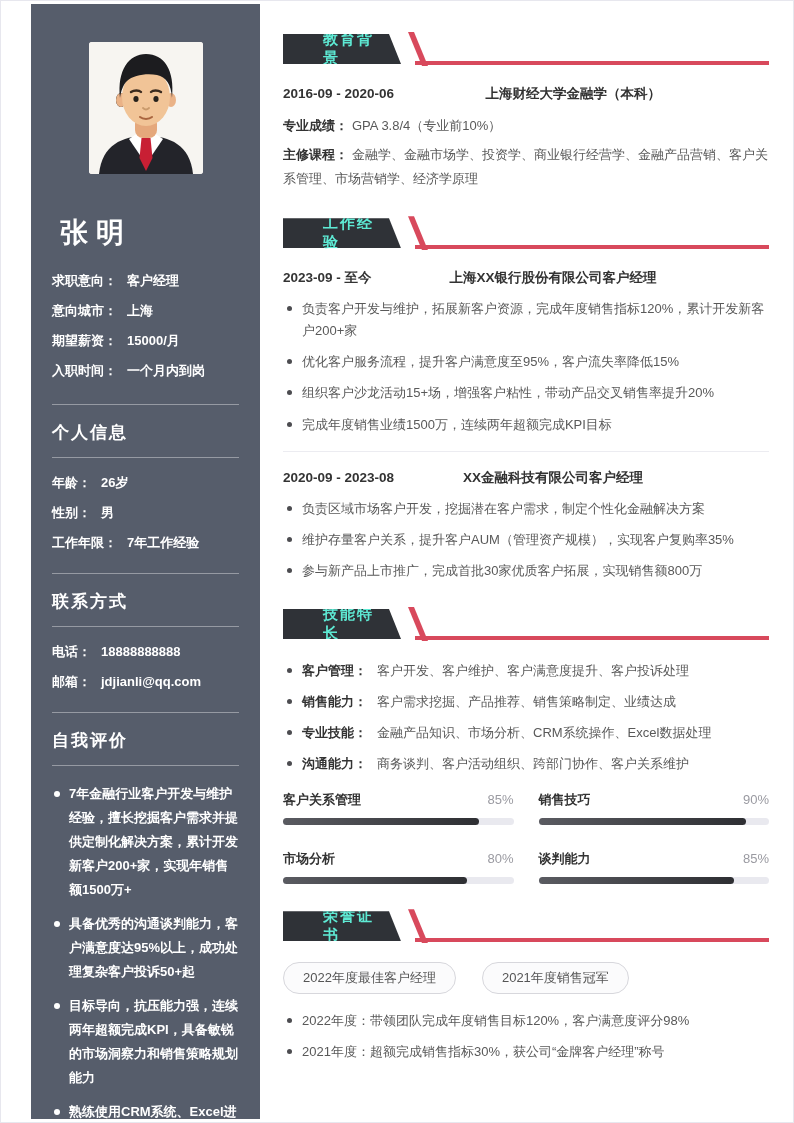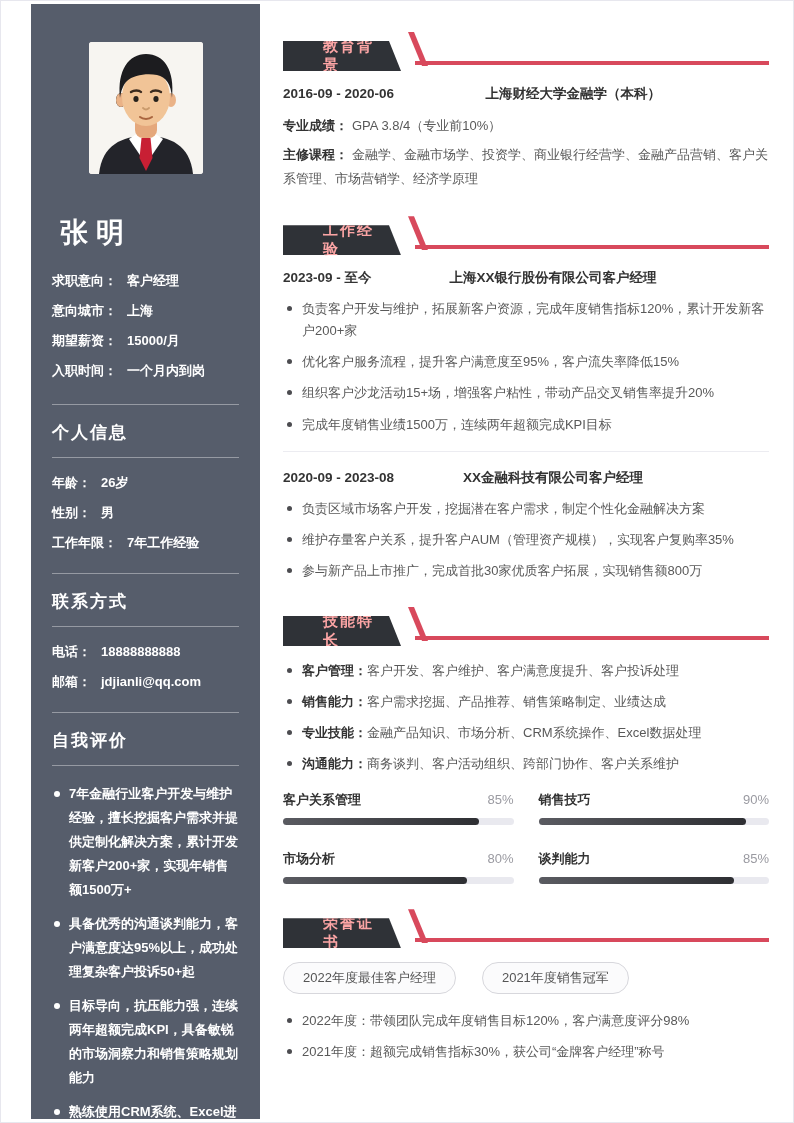--- a/index.html
+++ b/index.html
@@ -27,22 +27,22 @@
   .s-bullets { list-style:none; }
   .s-bullets li { position:relative; padding-left:17px; font-size:13px; font-weight:700;
                   line-height:1.85; margin-bottom:10px; }
   .s-bullets li::before { content:""; position:absolute; left:2px; top:9px;
                   width:6px; height:6px; border-radius:50%; background:#fff; }
 
   
   .main { flex:1; padding:32px 24px 0 23px; color:#595959; font-size:13px; }
   .m-sec { margin-bottom:26px; }
   .sec-header { position:relative; height:32px; margin-bottom:20px; }
-  .sec-badge { position:absolute; left:0; top:8px; width:118px; height:30px;
-               background:#2f3237; color:#fca5a5; display:flex; align-items:center;
+  .sec-badge { position:absolute; left:0; top:1px; width:118px; height:30px;
+               background:#2f3237; color:#5eead4; display:flex; align-items:center;
                justify-content:center; padding-right:12px; font-size:15px; font-weight:700;
                letter-spacing:2px;
                clip-path:polygon(0 0, 106px 0, 118px 100%, 0 100%);padding-left:40px; }
   .sec-stripe { position:absolute; left:125px; top:-1px; width:20px; height:34px;
                background:#d8495c;
                clip-path:polygon(0 0, 6px 0, 20px 100%, 14px 100%); }
   .sec-line { position:absolute; left:132px; right:0; bottom:0; height:4px;
                background:#d8495c; }
 
   .entry-head { display:flex; align-items:baseline; font-weight:700; color:#333;
@@ -51,21 +51,21 @@
   .eh-mid   { flex:none; text-align:center; }
   .eh-right { flex:1; text-align:left; }
 
   .kv { line-height:1.85; margin-bottom:5px; }
   .kv-label { font-weight:700; color:#333; margin-right:4px; }
 
   .m-bullets { list-style:none; }
   .m-bullets li { position:relative; padding-left:19px; line-height:1.7; margin-bottom:9px; }
   .m-bullets li::before { content:""; position:absolute; left:4px; top:8px;
                 width:5px; height:5px; border-radius:50%; background:#4c4c50; }
-  .b-label { font-weight:700; color:#333; margin-right:0; }
+  .b-label { font-weight:700; color:#333; margin-right:10px; }
 
   .job + .job { border-top:1px solid #ececf1; padding-top:17px; margin-top:15px; }
 
   .bar-grid { display:grid; grid-template-columns:1fr 1fr; column-gap:28px;
               row-gap:16px; margin-top:16px;gap:25px; }
   .bar-head { display:flex; justify-content:space-between; align-items:baseline; }
   .bar-name { font-weight:700; color:#333; font-size:13px; }
   .bar-pct  { color:#9a9aa1; font-size:13px; }
   .bar-track { margin-top:9px; height:7px; background:#e9e9ef; border-radius:4px; }
   .bar-fill  { height:7px; border-radius:4px;

